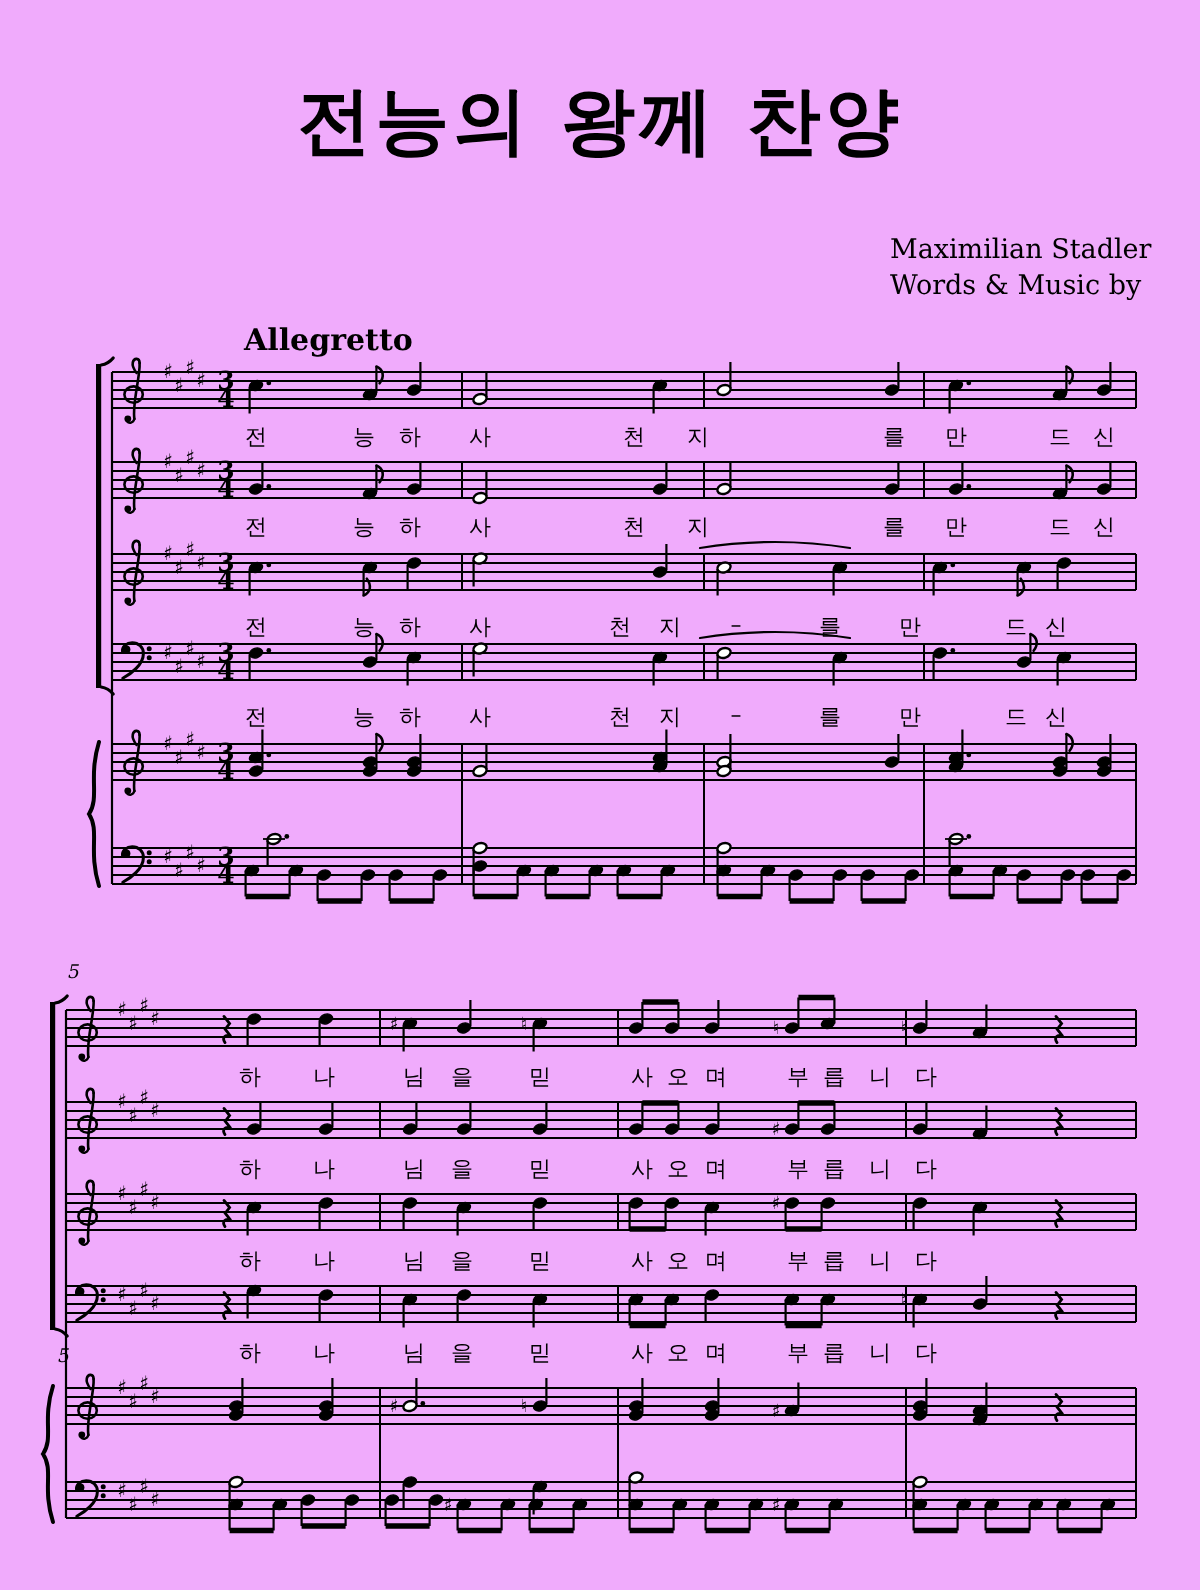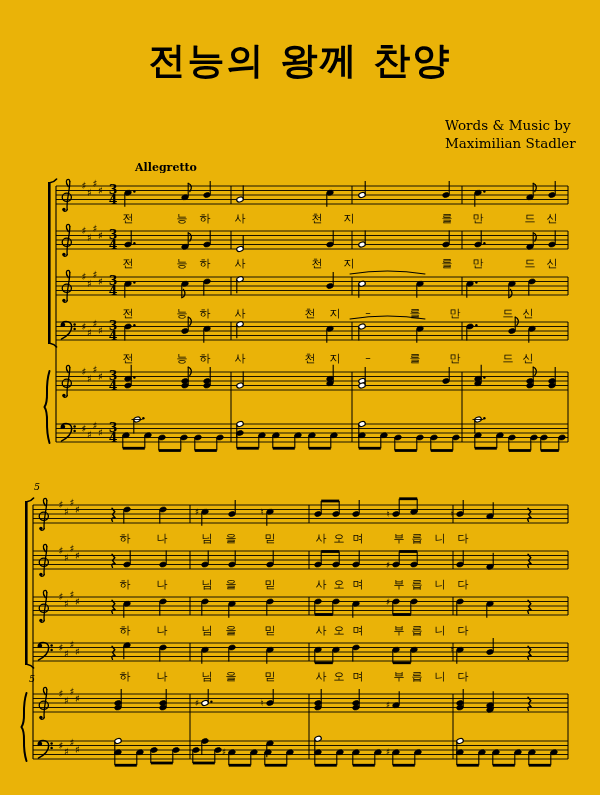--- a/index.html
+++ b/index.html
@@ -1,42 +1,42 @@
 <!DOCTYPE html>
 <html><head>
 <meta charset="utf-8">
 <style>
   html,body{margin:0;padding:0;background:#888;}
-  .page{position:relative;width:600px;height:795px;background:#eab308;color:#000;
+  .page{position:relative;width:600px;height:795px;background:#f0abfc;color:#000;
         font-family:"DejaVu Sans",sans-serif;overflow:hidden;margin:0 auto;}
   .title{position:absolute;top:36px;left:0;width:100%;text-align:center;
          font-size:37px;font-weight:bold;letter-spacing:2px;margin:0;
          font-family:"DejaVu Sans",sans-serif;}
   .subtitle{position:absolute;top:80px;left:0;width:100%;text-align:center;
             font-family:"DejaVu Serif","Liberation Serif",serif;font-style:italic;font-size:19px;}
   .credit{position:absolute;top:117px;left:445px;
           font-family:"DejaVu Serif","Liberation Serif",serif;font-size:13.5px;line-height:1.3;}
   .tempo{position:absolute;top:161px;left:122px;
-         font-family:"DejaVu Serif","Liberation Serif",serif;font-weight:bold;font-size:11px;margin-left:13px;}
+         font-family:"DejaVu Serif","Liberation Serif",serif;font-weight:bold;font-size:15px;}
   .mnum{position:absolute;font-family:"DejaVu Serif","Liberation Serif",serif;
         font-style:italic;font-size:9.5px;}
   #mnum1{top:481px;left:34px;}
   #mnum2{top:673px;left:29px;}
   #music{position:absolute;top:0;left:0;}
   .lyric-row{position:absolute;left:0;width:600px;height:15px;font-size:11px;}
   .lyric-row span{position:absolute;top:0;transform:translateX(-50%);white-space:nowrap;}
 </style>
 </head>
 <body>
 
 <div class="page">
   <h1 class="title">전능의 왕께 찬양</h1>
   <div class="credit">
+    <div>Maximilian Stadler</div>
     <div>Words &amp; Music by</div>
-    <div>Maximilian Stadler</div>
   </div>
   <div class="tempo">Allegretto</div>
   <div class="mnum" id="mnum1">5</div>
   <div class="mnum" id="mnum2">5</div>
   <svg id="music" width="600" height="795" viewBox="0 0 600 795">
       <g>
         <g>
           <line x1="56" y1="186" x2="568" y2="186" stroke="#000000" stroke-width="0.9"></line>
           <line x1="56" y1="190.5" x2="568" y2="190.5" stroke="#000000" stroke-width="0.9"></line>
           <line x1="56" y1="195" x2="568" y2="195" stroke="#000000" stroke-width="0.9"></line>

